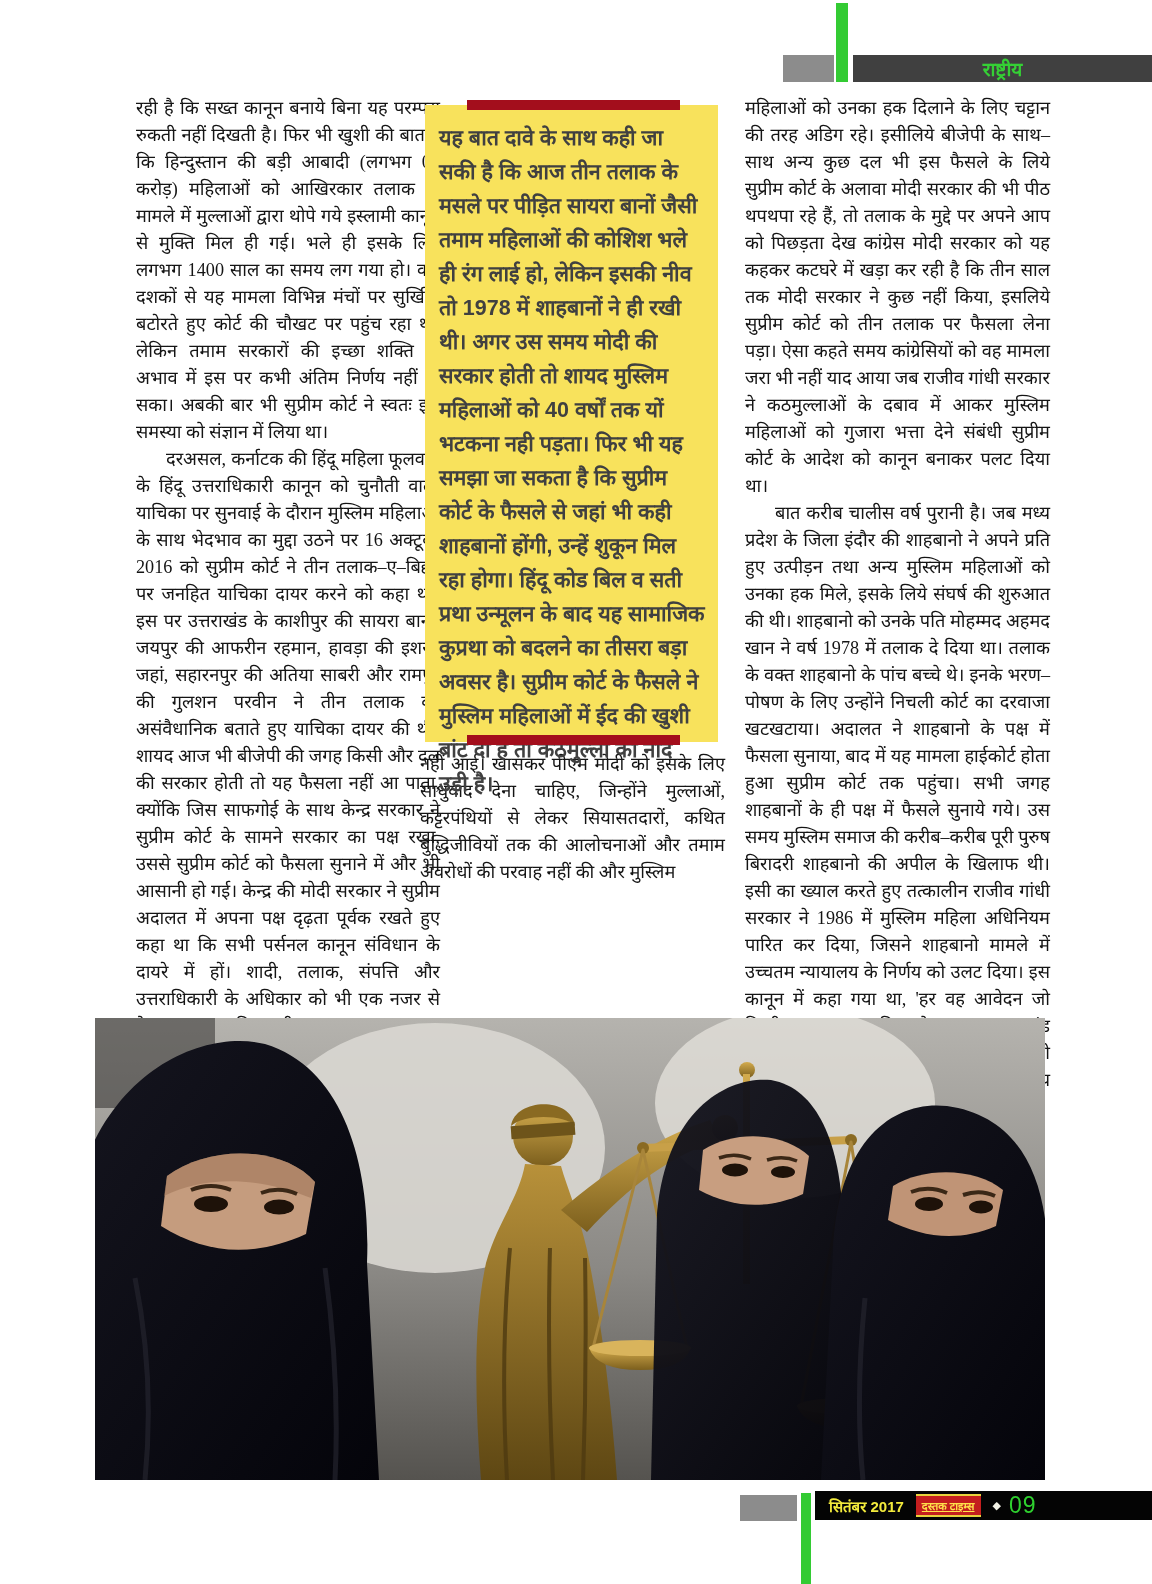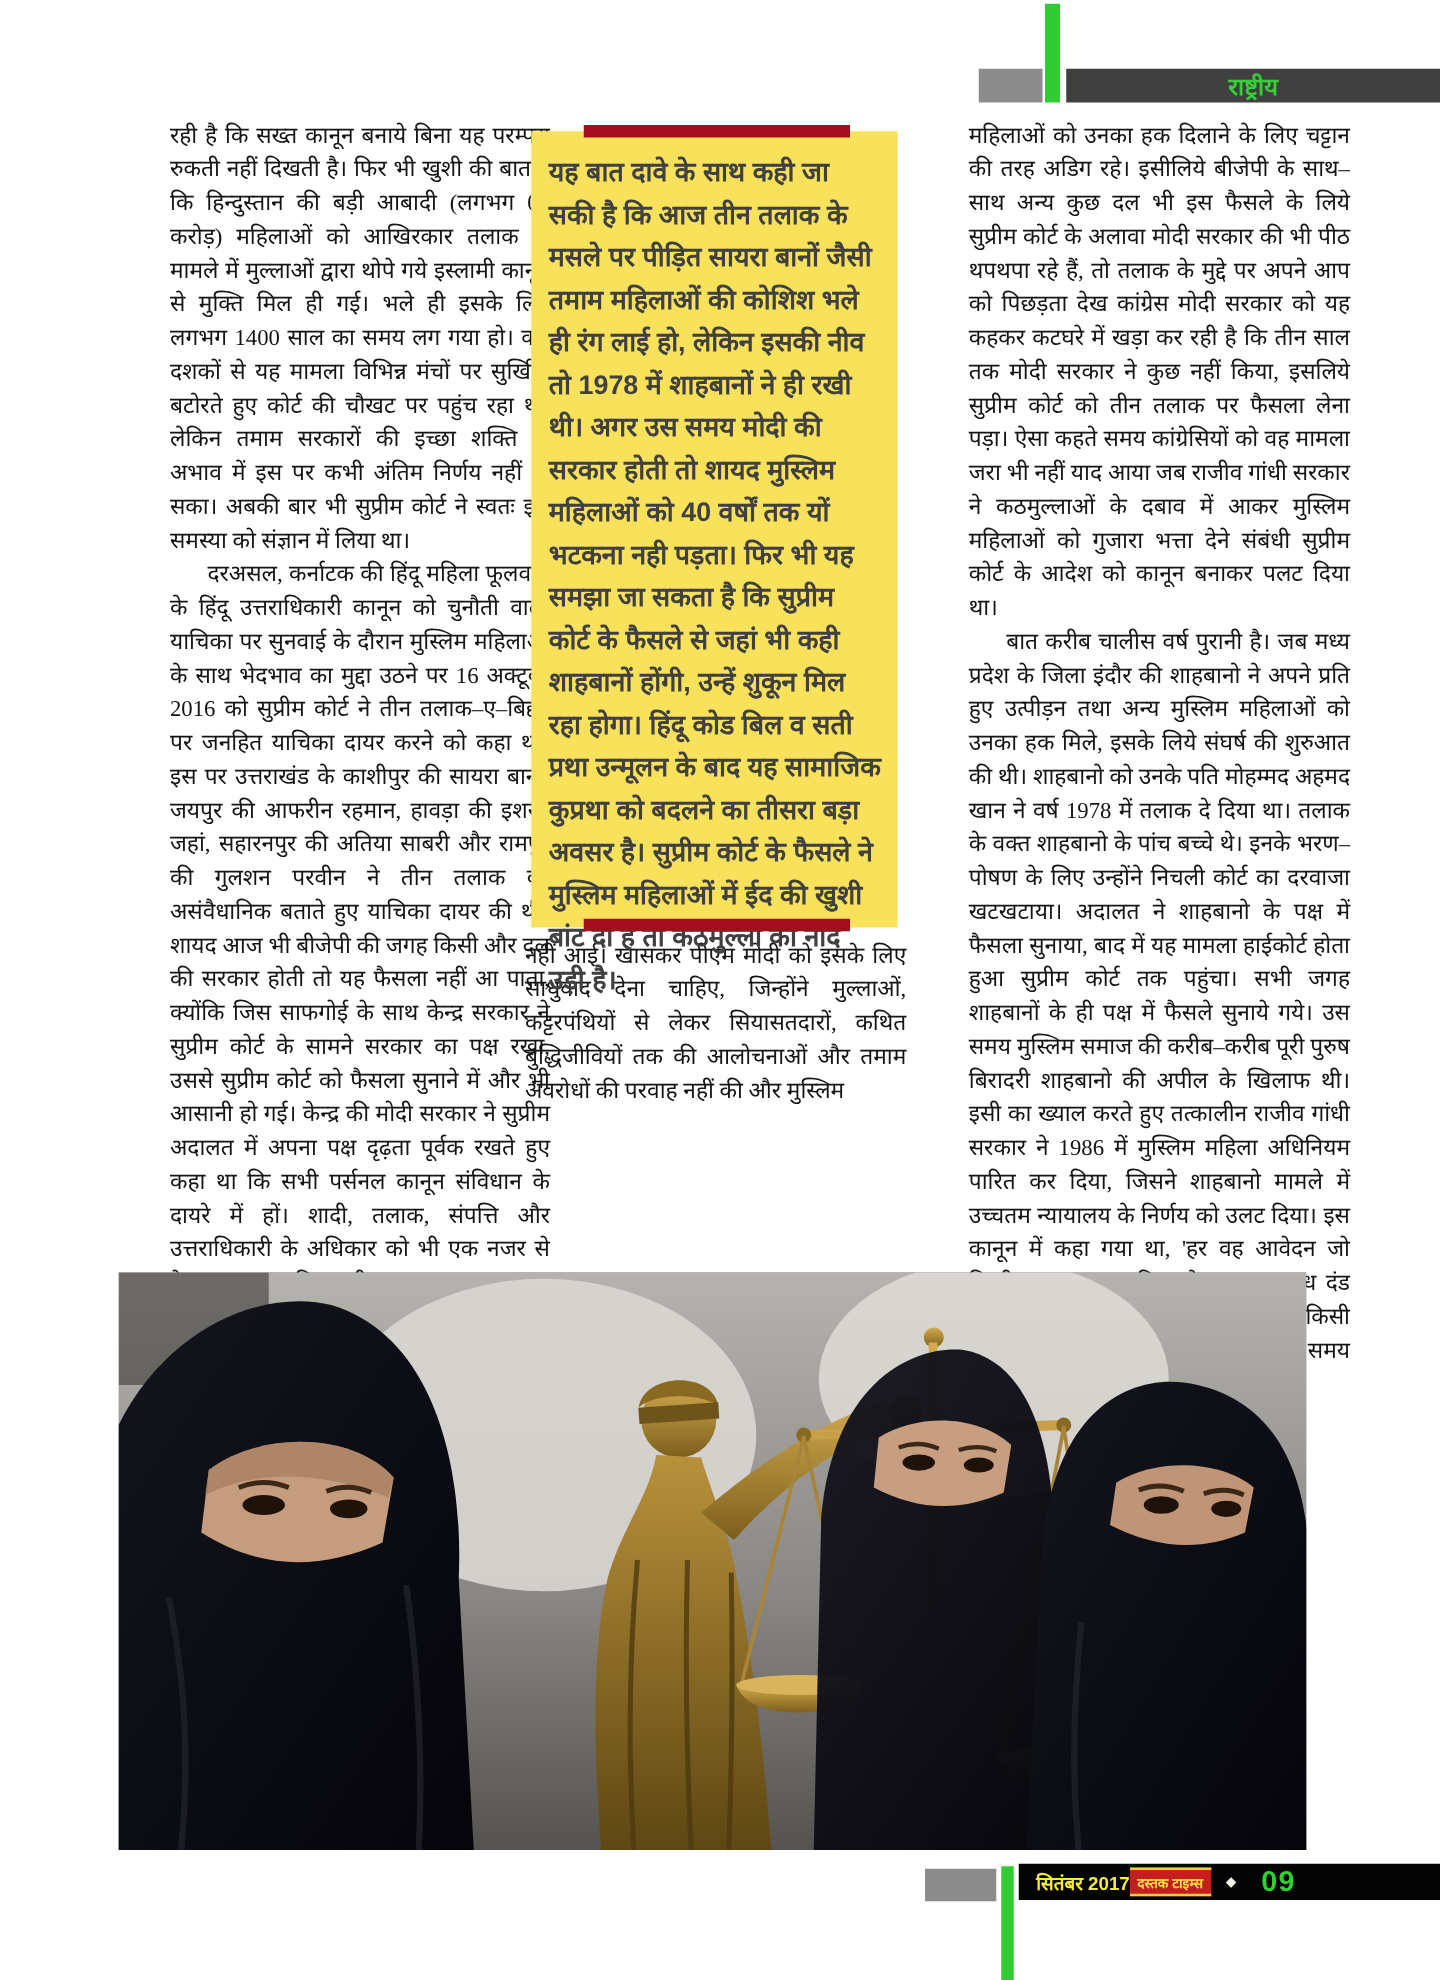--- a/index.html
+++ b/index.html
@@ -15,21 +15,21 @@
   .hdr-black { position:absolute; left:853px; top:55px;  width:299px; height:27px; background:#404040;
                display:flex; align-items:center; justify-content:center; }
   .hdr-black span { color:#35d035; font-family:"Liberation Sans", sans-serif; font-weight:bold; font-size:19px; }
 
   
   .col { position:absolute; top:95px; text-align:justify; }
   .col p { font-size:18.2px; line-height:27px; text-align:justify; }
   .col p.indent { text-indent:30px; }
   .col1 { left:104px; width:304px;margin-left:32px; }
   .col2 { left:420px; width:305px; }
-  .col3 { left:775px; width:305px; }
+  .col3 { left:745px; width:305px; }
 
   
   .pullquote {
     position:relative; margin-top:10px; width:293px; height:637px; left:5px;
     background:#f8e25c; padding:16px 13px 0 14px;
   }
   .pq-bar { position:absolute; left:42px; width:213px; height:10px; background:#a30e1c; }
   .pq-top { top:-5px; }
   .pq-bottom { bottom:-3px; }
   .pq-text {
@@ -42,23 +42,23 @@
   .photo { position:absolute; left:95px; top:1018px; width:950px; height:462px; background:#6f6f6f; }
   .photo svg { display:block; width:100%; height:100%; }
 
   
   .ftr-gray  { position:absolute; left:740px; top:1495px; width:57px;  height:26px; background:#8c8c8c; }
   .ftr-green { position:absolute; left:801px; top:1493px; width:10px;  height:91px; background:#33cb33; }
   .ftr-black { position:absolute; left:815px; top:1491px; width:389px; height:29px; background:#040404;
                display:flex; align-items:center; font-family:"Liberation Sans", sans-serif; }
   .ftr-date  { color:#f2ea3c; font-weight:bold; font-size:15px; margin-left:14px; }
   .ftr-logo  { background:#c41e1e; color:#ffe24a; font-weight:bold; font-size:11px;
-               padding:2px 6px; border-top:2px solid #e8d23c; border-bottom:2px solid #e8d23c; }
+               padding:2px 6px; margin-left:12px; border-top:2px solid #e8d23c; border-bottom:2px solid #e8d23c;text-decoration:underline; }
   .ftr-diamond { color:#f2f2e6; font-size:11px; margin-left:12px; }
-  .ftr-page  { color:#2fd12f; font-weight:bold; font-size:23px; margin-left:20px; letter-spacing:1px;text-align:center; }
+  .ftr-page  { color:#2fd12f; font-weight:normal; font-size:23px; margin-left:8px; letter-spacing:1px;text-align:center; }
 </style>
 </head>
 <body>
 
 <div class="page">
 
   <div class="hdr-gray"></div>
   <div class="hdr-green"></div>
   <div class="hdr-black">
     <span>राष्ट्रीय</span>

